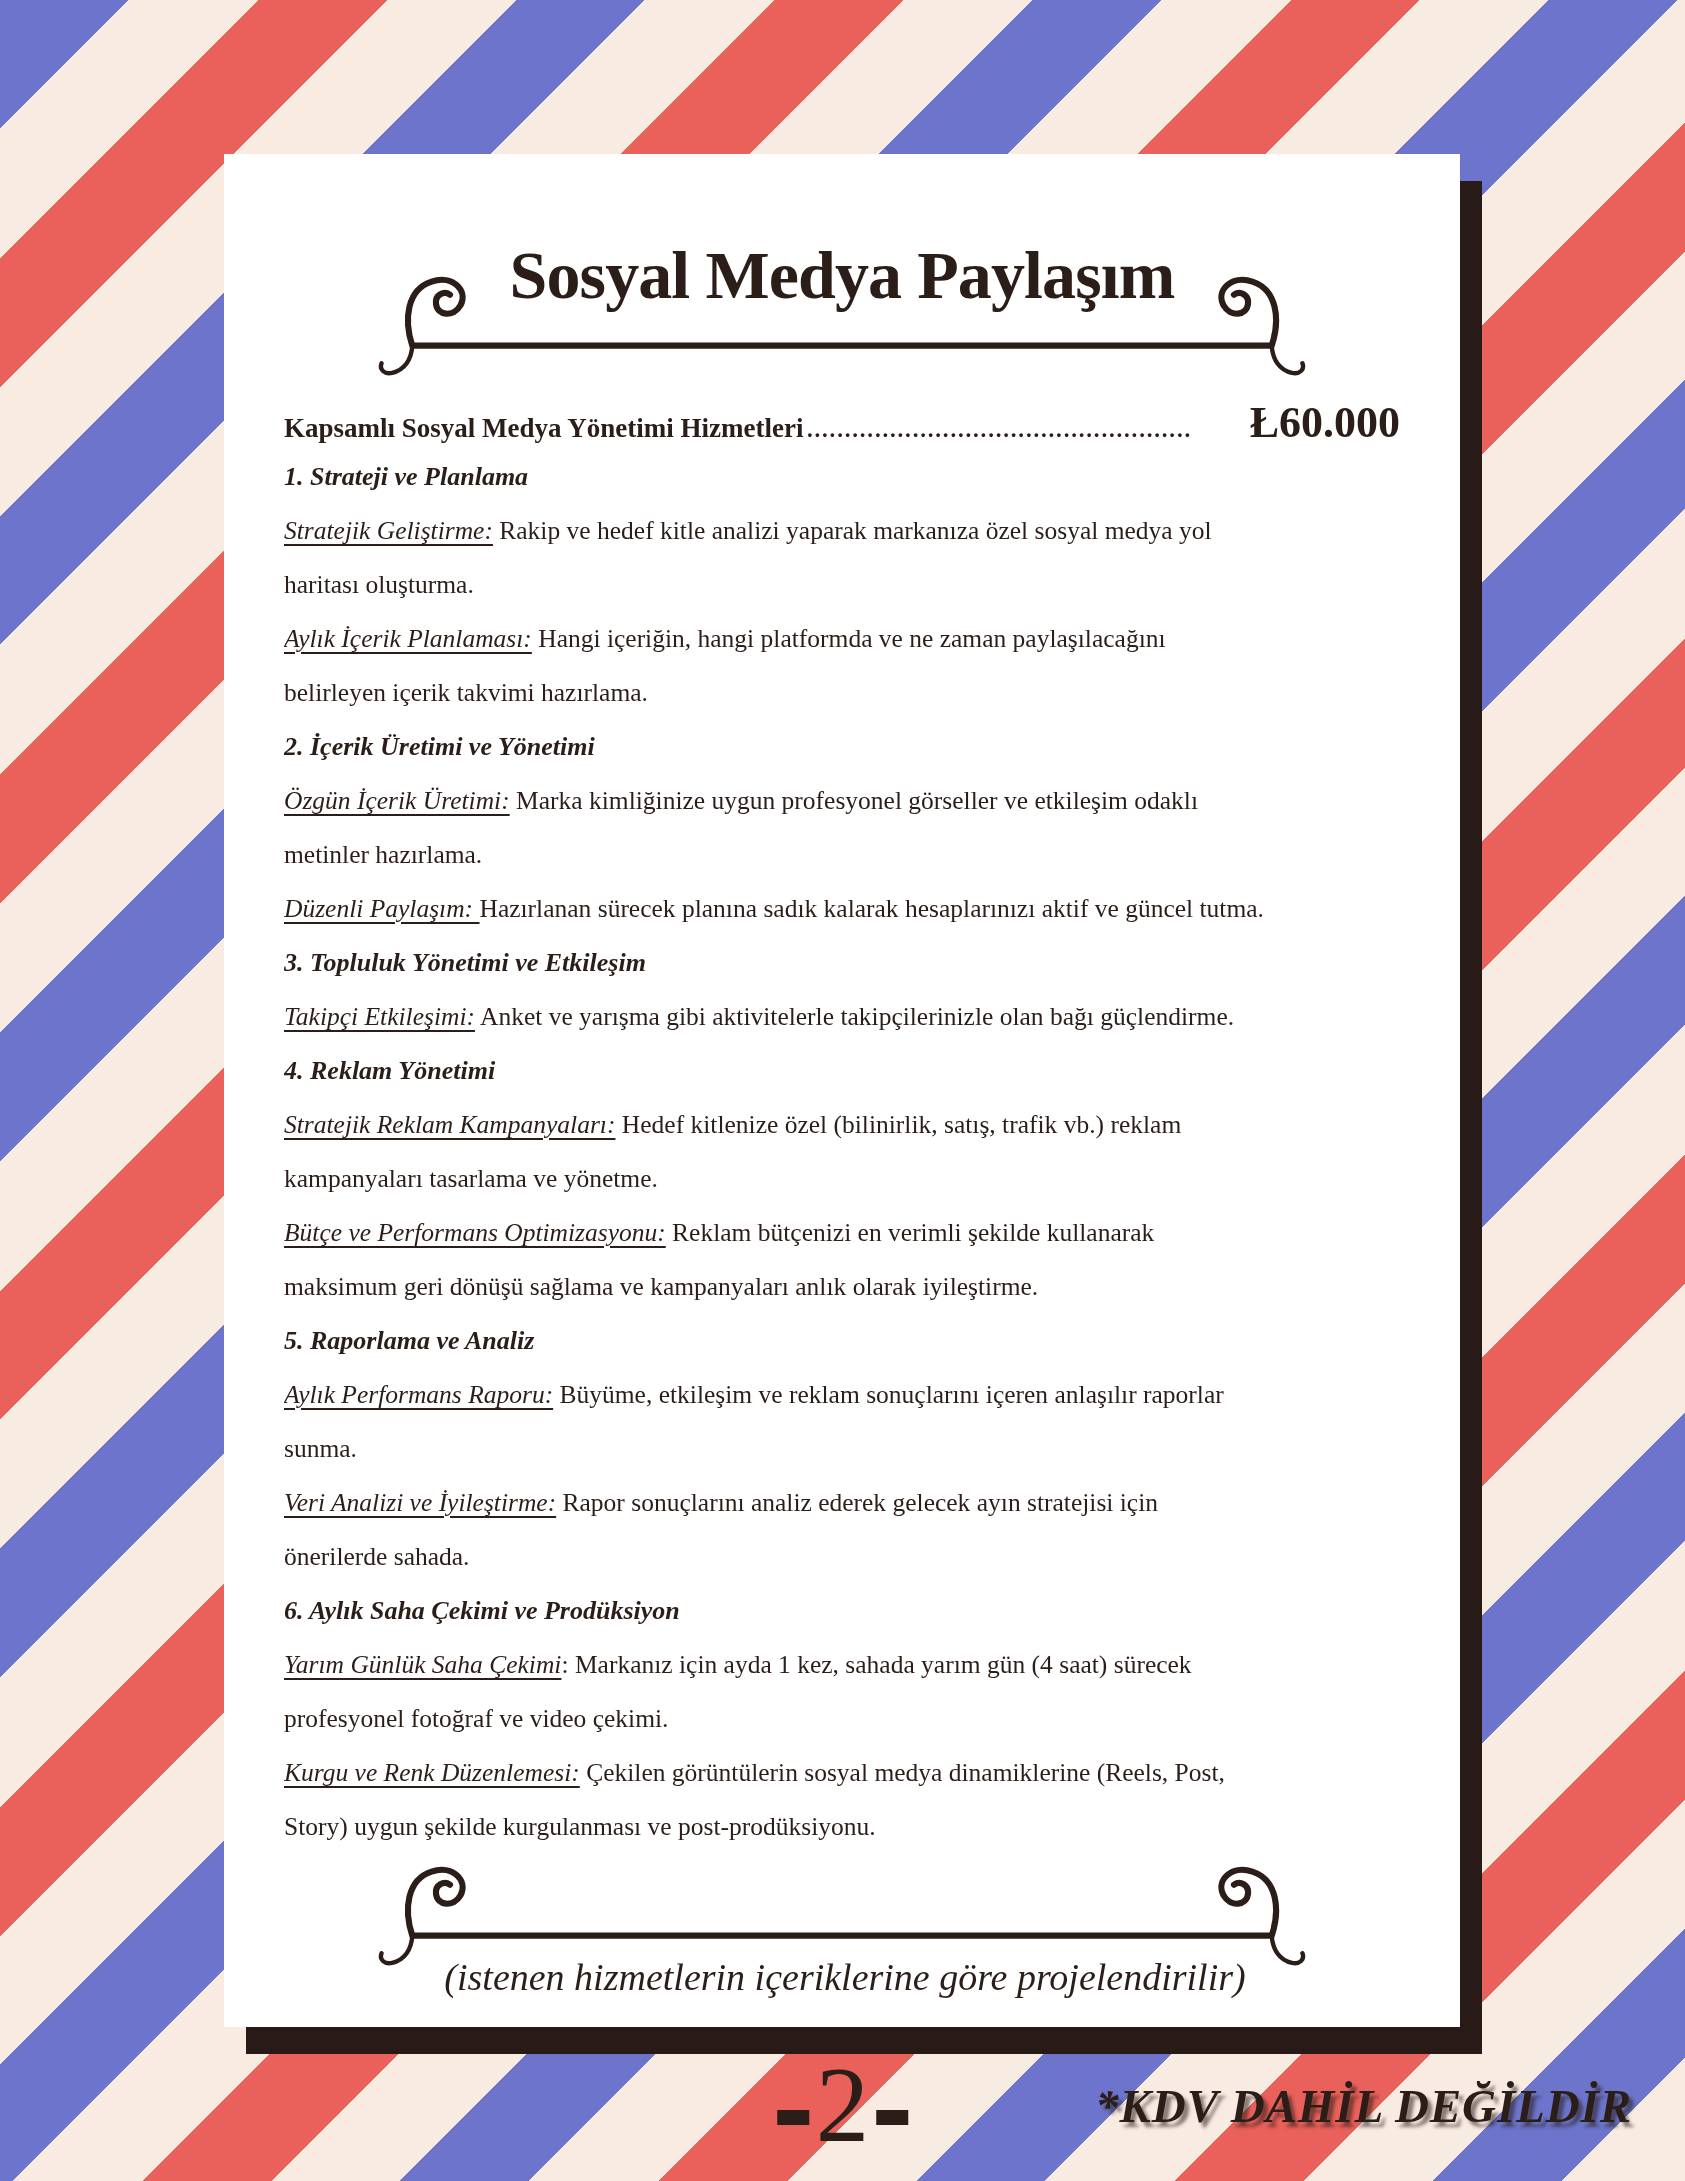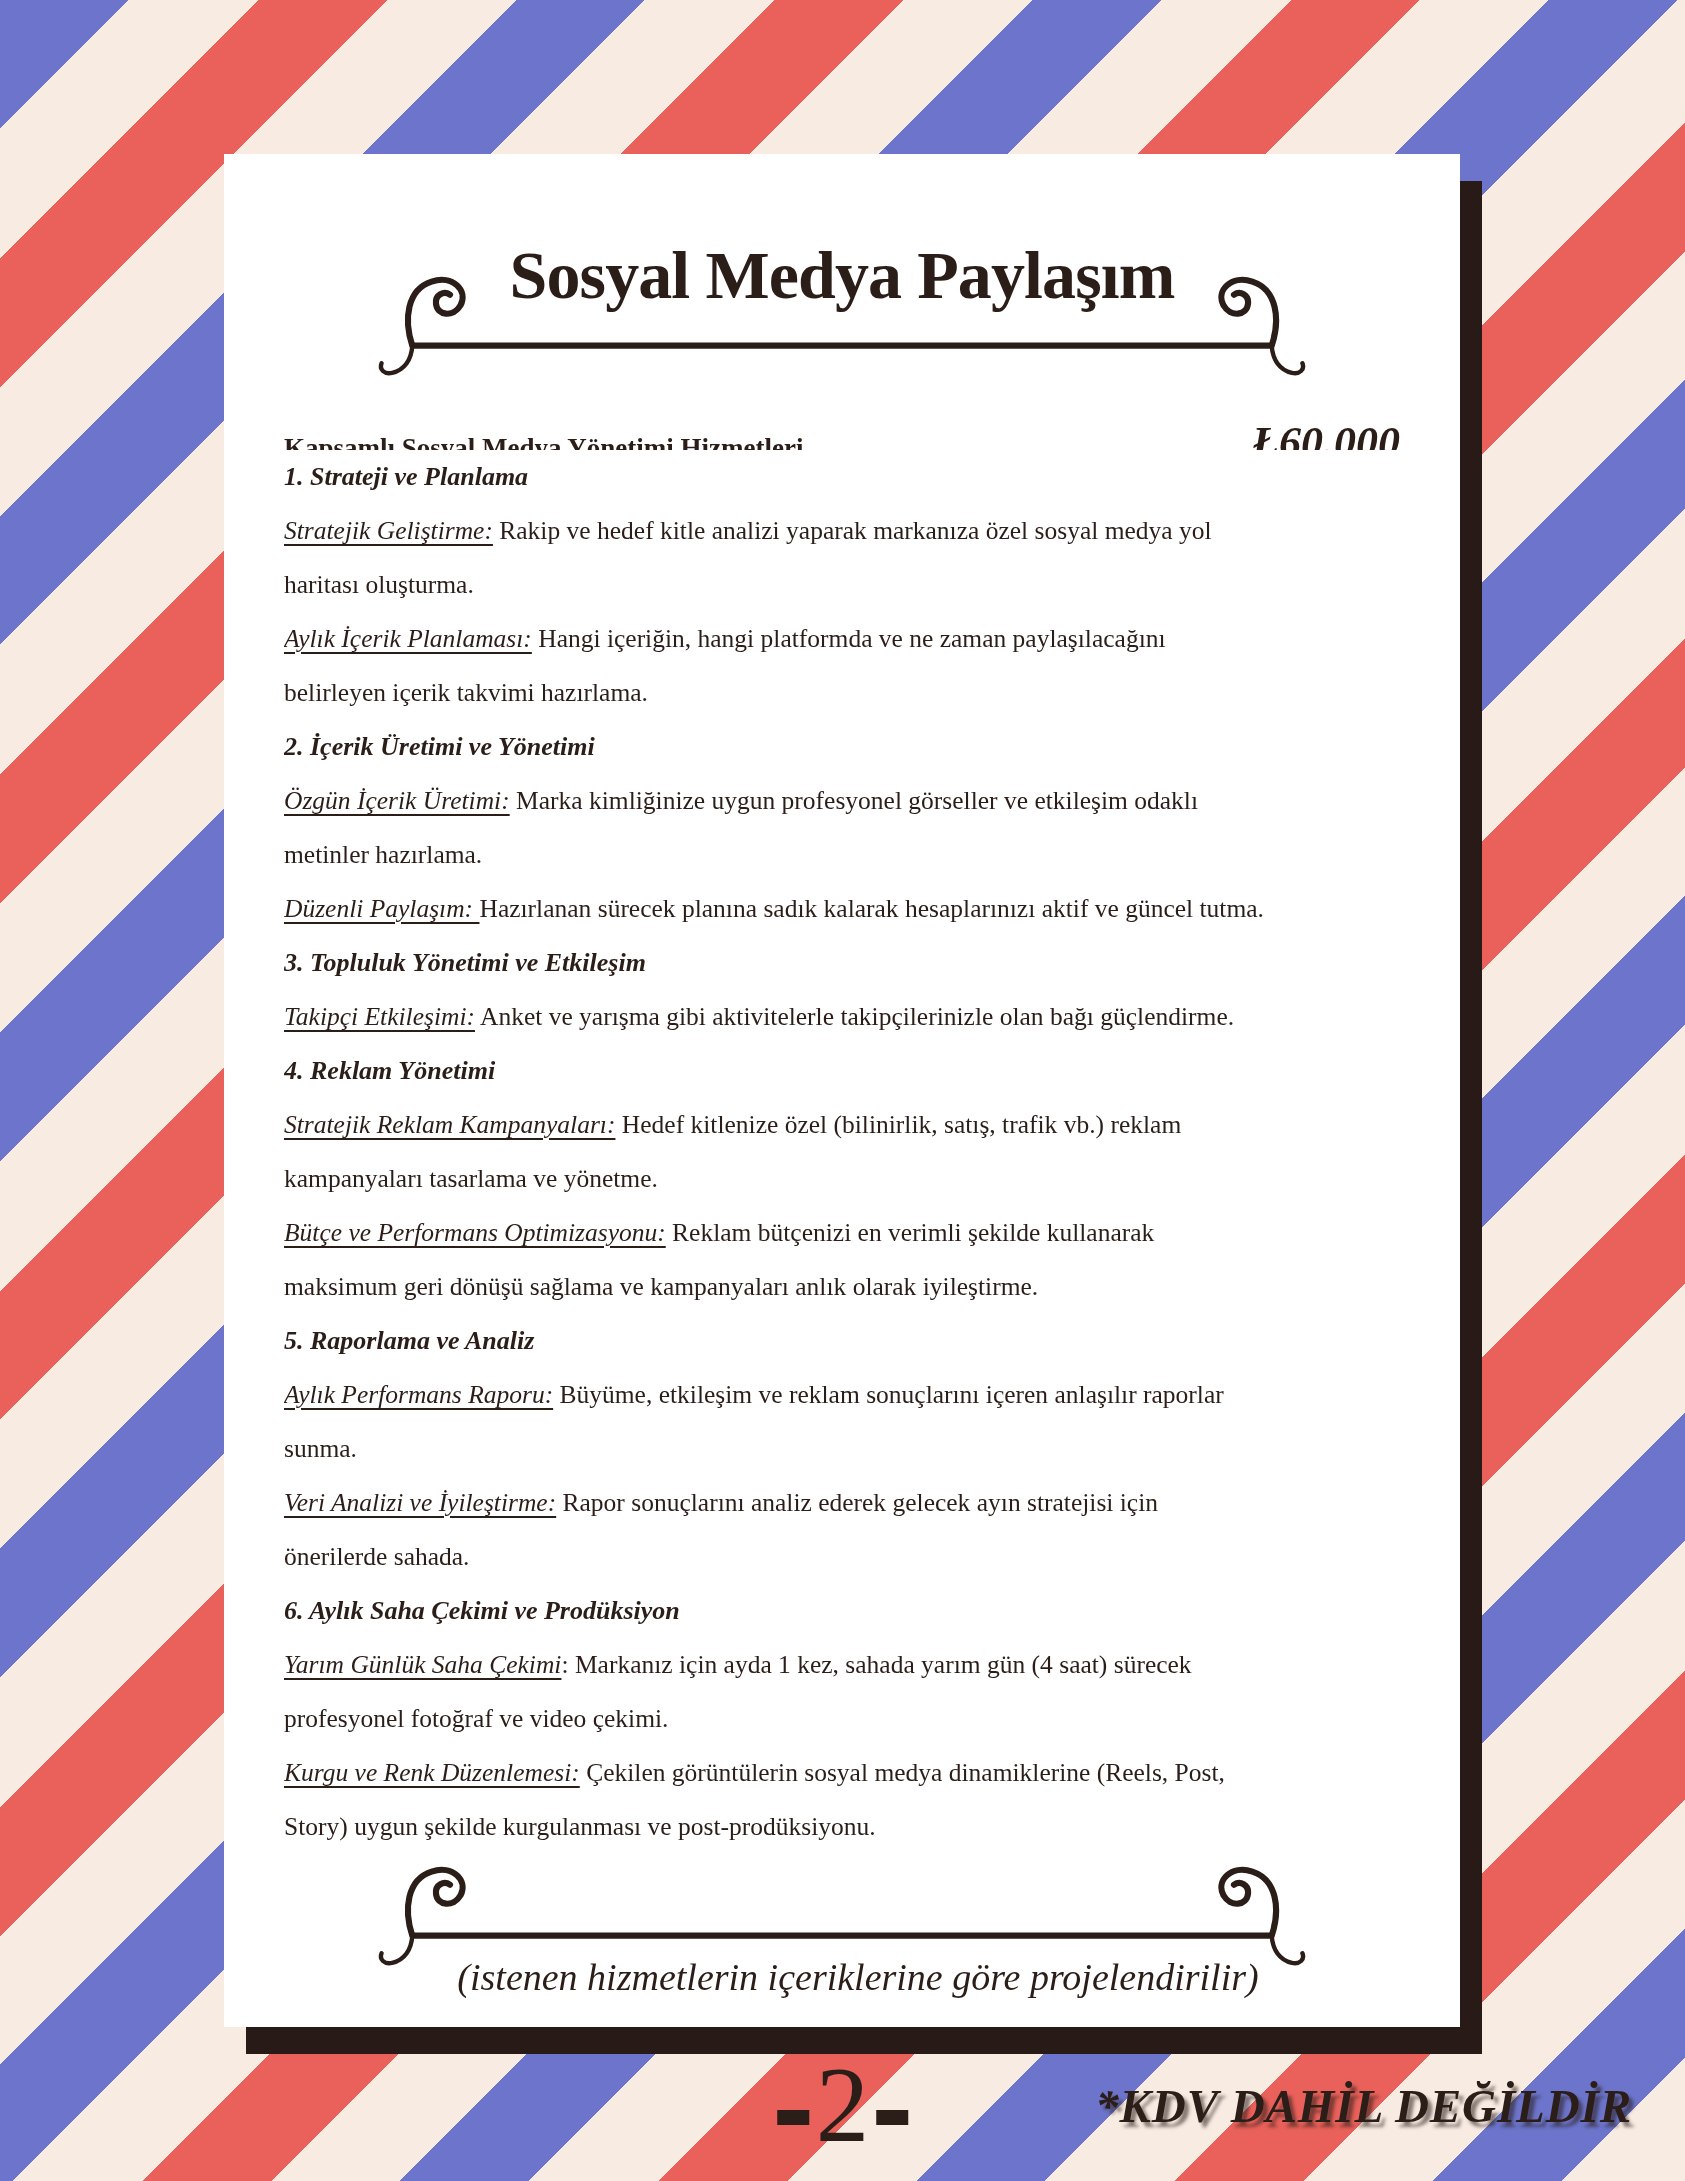--- a/index.html
+++ b/index.html
@@ -56,30 +56,30 @@
     white-space:nowrap; overflow:hidden;
     font-size:25.5px;
   }
   .price-row{display:flex; align-items:baseline;}
   .price-label{font-weight:700; font-size:27px; line-height:54px;}
   .dots{
     flex:1 1 auto; overflow:hidden; white-space:nowrap;
     font-weight:700; font-size:23px; letter-spacing:1.8px;
     margin:0 58px 0 3.5px;
   }
-  .price-value{font-weight:700; font-style:italic; font-size:44px; line-height:54px;margin-top:20px;}
+  .price-value{font-weight:700; font-size:44px; line-height:54px;}
   .section-line{font-weight:700; font-style:italic; font-size:26px;}
   .lead{
     font-style:italic;
     text-decoration:underline;
     text-decoration-thickness:2.2px;
     text-underline-offset:5.3px;
   }
   .closing-note{
-    position:absolute; top:1801px; left:16px; width:100%;
+    position:absolute; top:1801px; left:3px; width:100%;
     text-align:center;
     font-style:italic; font-size:38px;
     color:var(--ink);
   }
   .page-number{
     position:absolute; top:2052px; left:50%; transform:translateX(-50%);
     font-size:107px; line-height:1; color:var(--ink);
     display:flex; align-items:center;
   }
   .page-number .dash{

